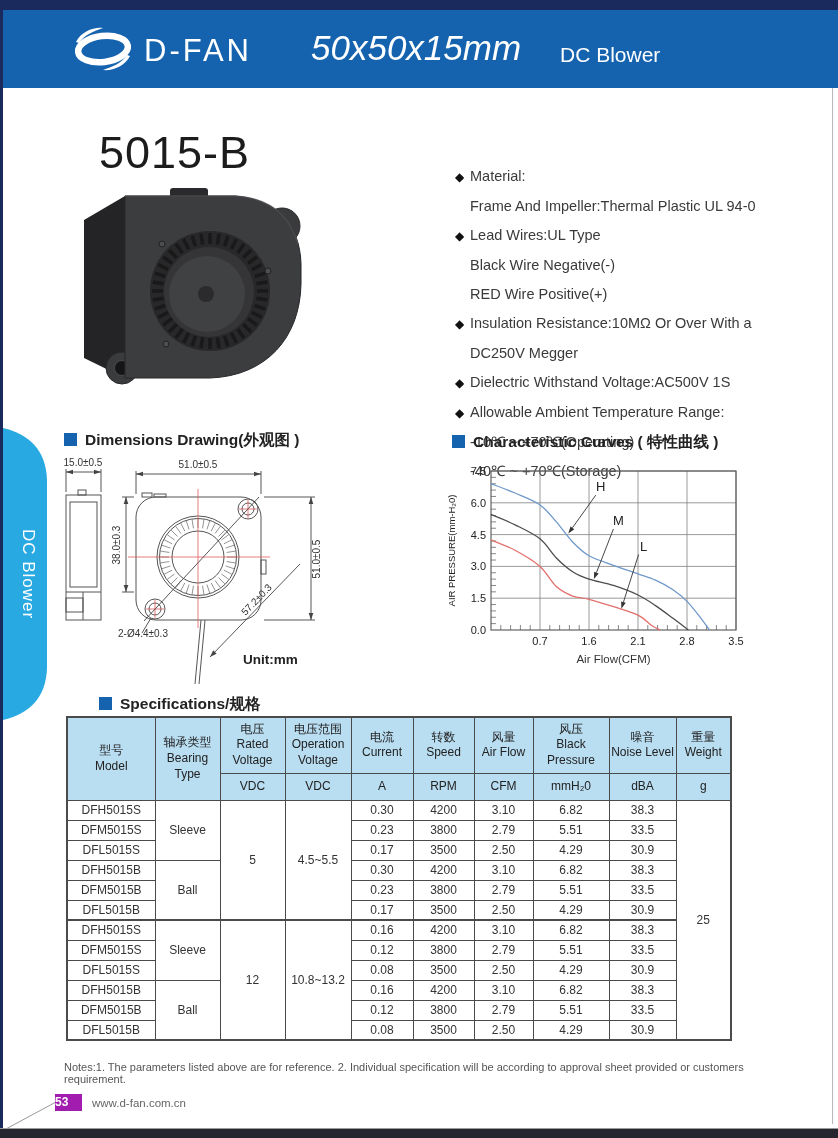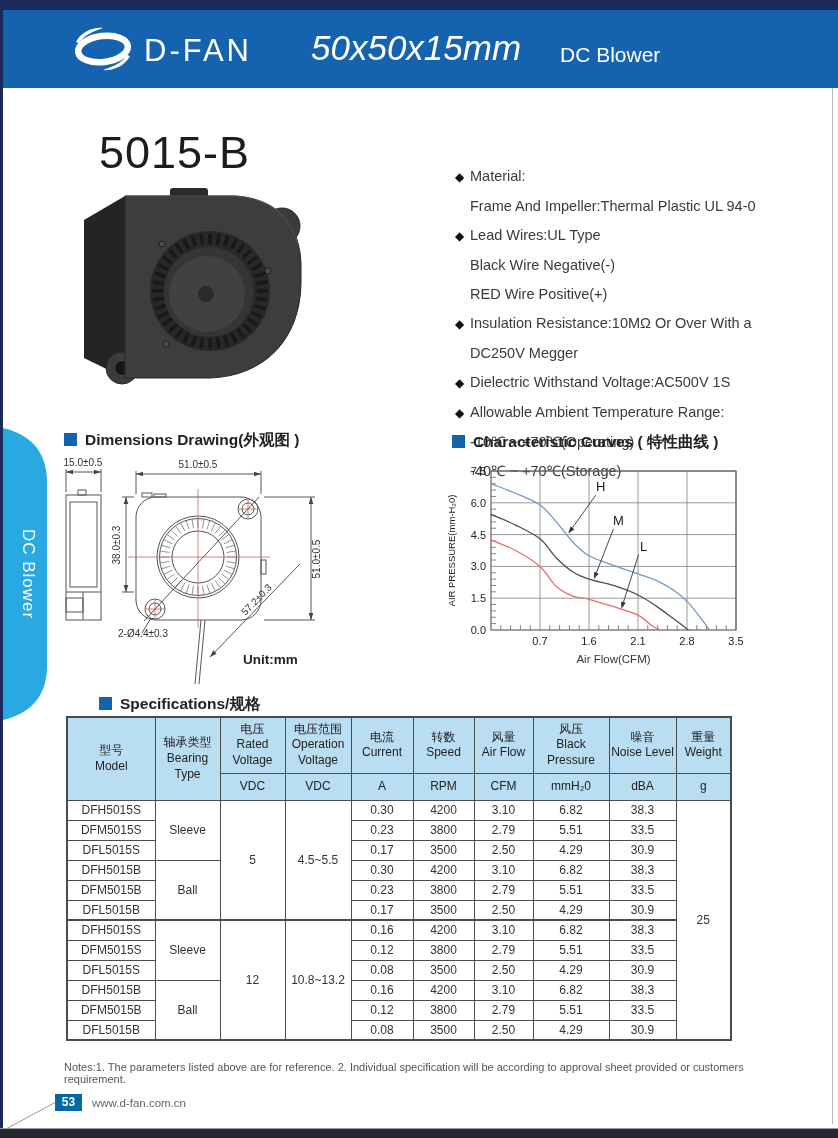--- a/index.html
+++ b/index.html
@@ -46,21 +46,21 @@
 
   .spec-table{position:absolute;left:66px;top:716px;width:664px;border-collapse:collapse;table-layout:fixed;border:2px solid #4b4b4b;}
   .spec-table th,.spec-table td{border:1px solid #4b4b4b;text-align:center;padding:0;}
   .spec-table th{background:var(--table-head);font-weight:normal;font-size:12px;color:#222;line-height:1.3;}
   .spec-table thead tr.names th{height:56px;}
   .spec-table thead tr.units th{height:27px;}
   .spec-table td{height:20px;font-size:12px;color:#333;}
   .spec-table tr.sep td{border-top-width:2px;}
 
   .notes{position:absolute;left:64px;top:1061px;width:720px;font-size:11px;color:#555;}
-  .page-box{position:absolute;left:55px;top:1094px;width:27px;height:17px;background:#0369a1;color:#fff;font-size:12px;font-weight:bold;text-align:center;line-height:17px;}
+  .page-box{position:absolute;left:55px;top:1094px;width:27px;height:17px;background:#a21caf;color:#fff;font-size:12px;font-weight:bold;line-height:17px;}
   .website{position:absolute;left:92px;top:1097px;font-size:11.5px;color:#666;}
   .corner-svg{position:absolute;left:0;top:1085px;}
   .side-tab{position:absolute;left:3px;top:424px;}
 </style>
 </head>
 <body>
 
 <div class="page">
   <div class="top-strip"></div>
   <div class="left-strip"></div>

